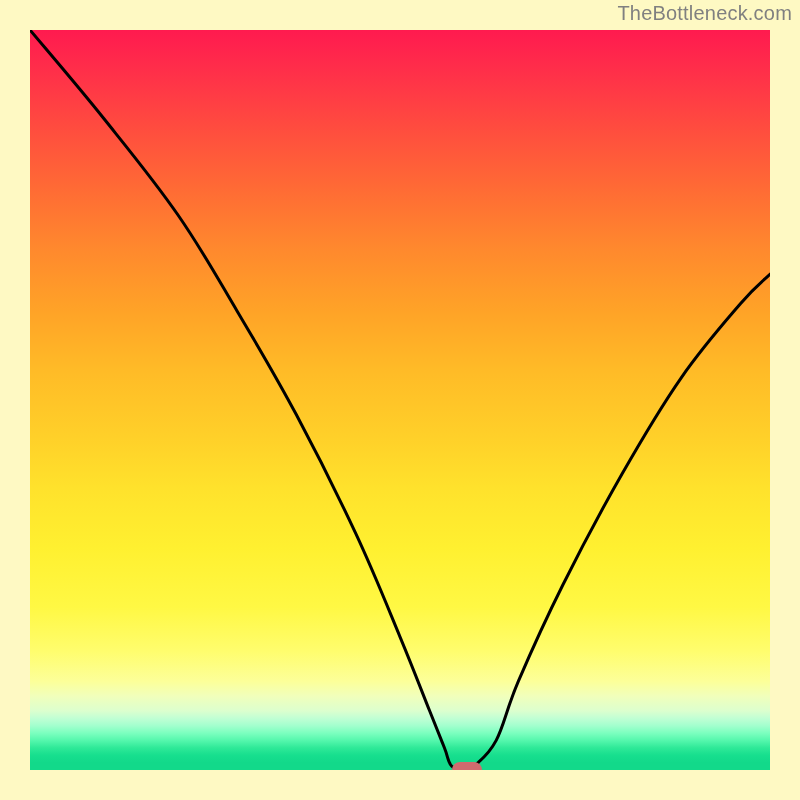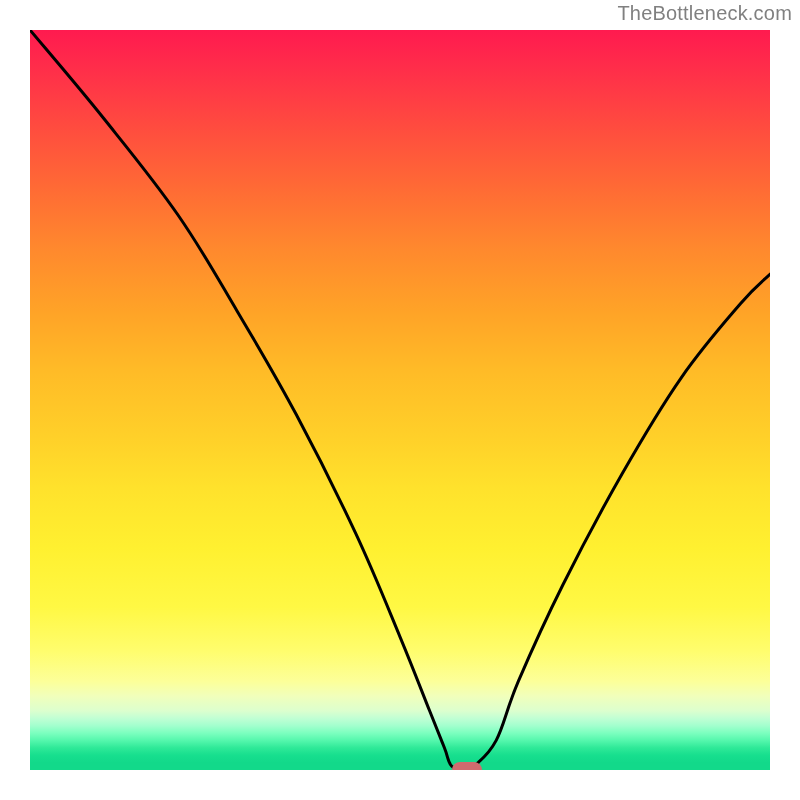--- a/index.html
+++ b/index.html
@@ -8,21 +8,21 @@
     width: 800px;
     height: 800px;
     overflow: hidden;
     background: #000000;
     font-family: -apple-system, BlinkMacSystemFont, "Segoe UI", Arial, sans-serif;
   }
   .outer {
     position: relative;
     width: 800px;
     height: 800px;
-    background: #ffffff;
+    background: #fef9c3;
   }
   .watermark {
     position: absolute;
     top: 2px;
     right: 8px;
     color: #808080;
     font-size: 20px;
     font-weight: 500;
     z-index: 3;
     letter-spacing: 0.2px;

